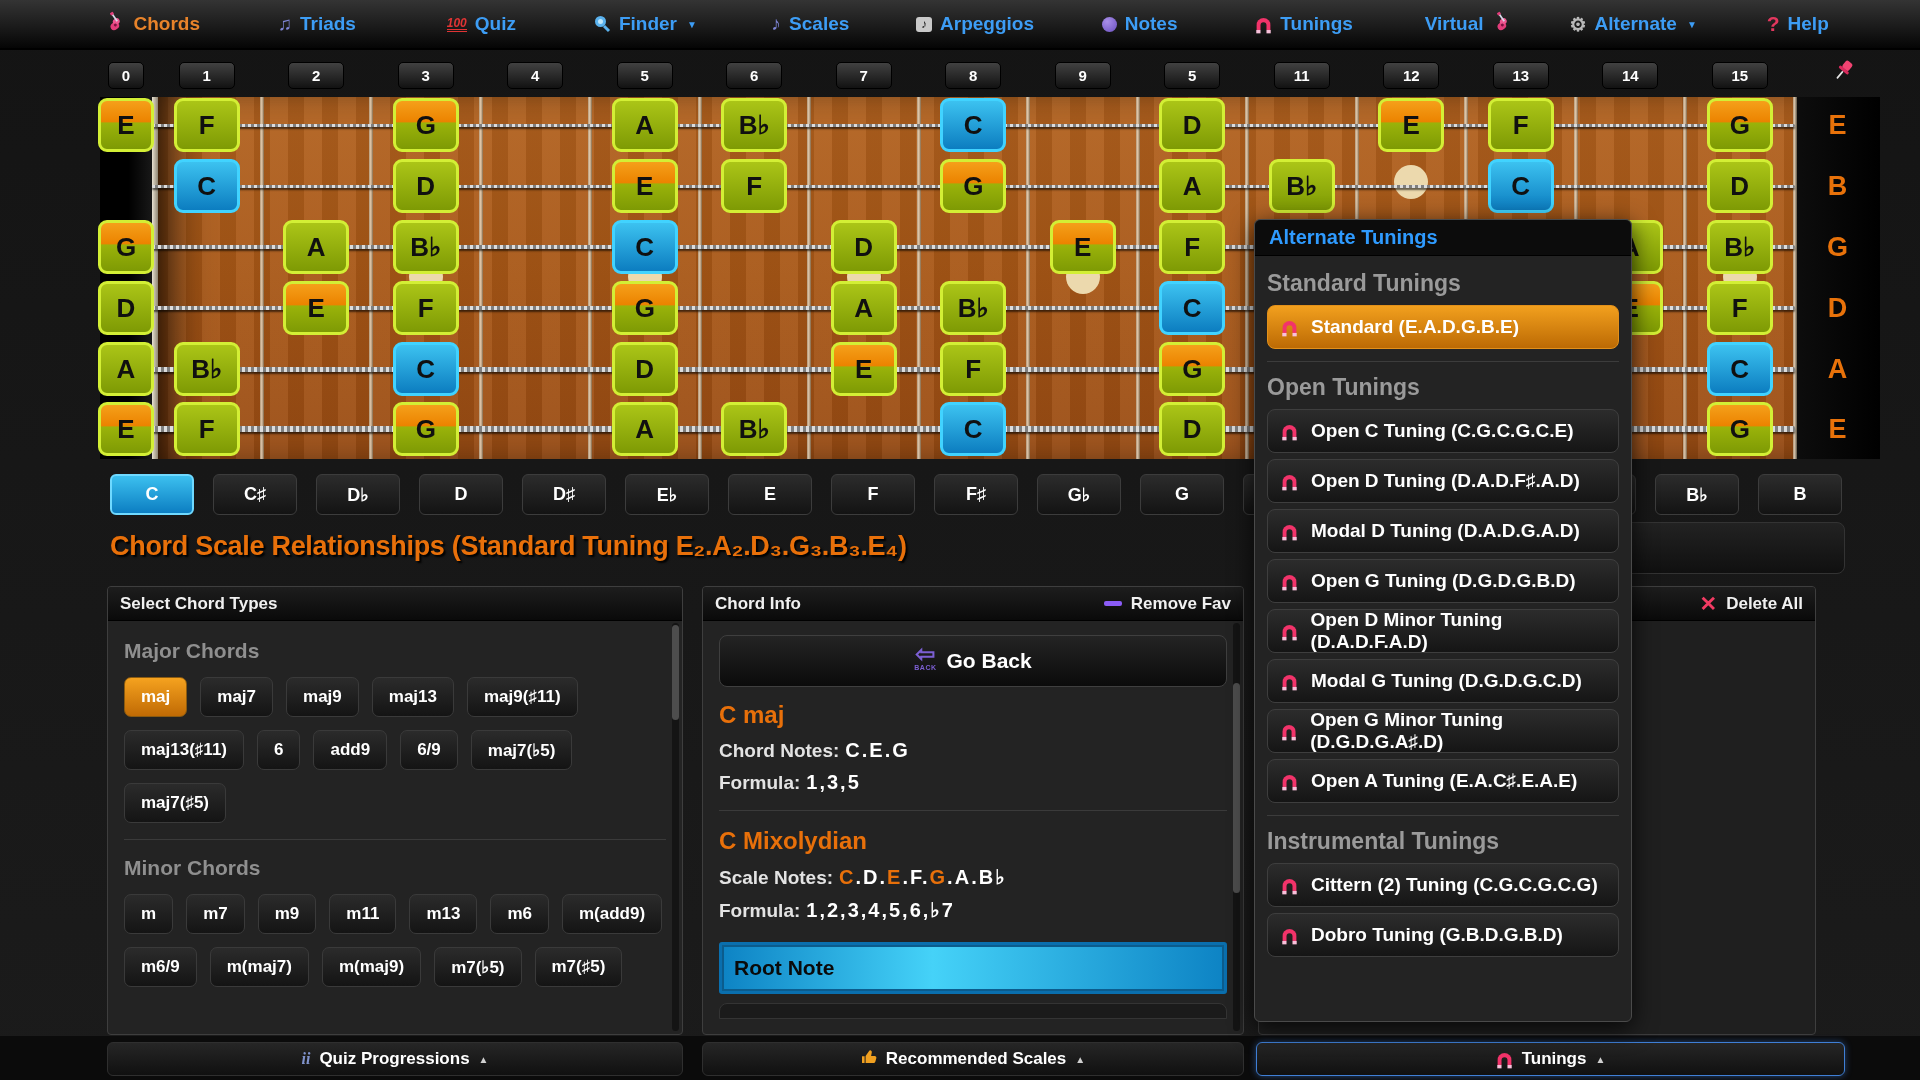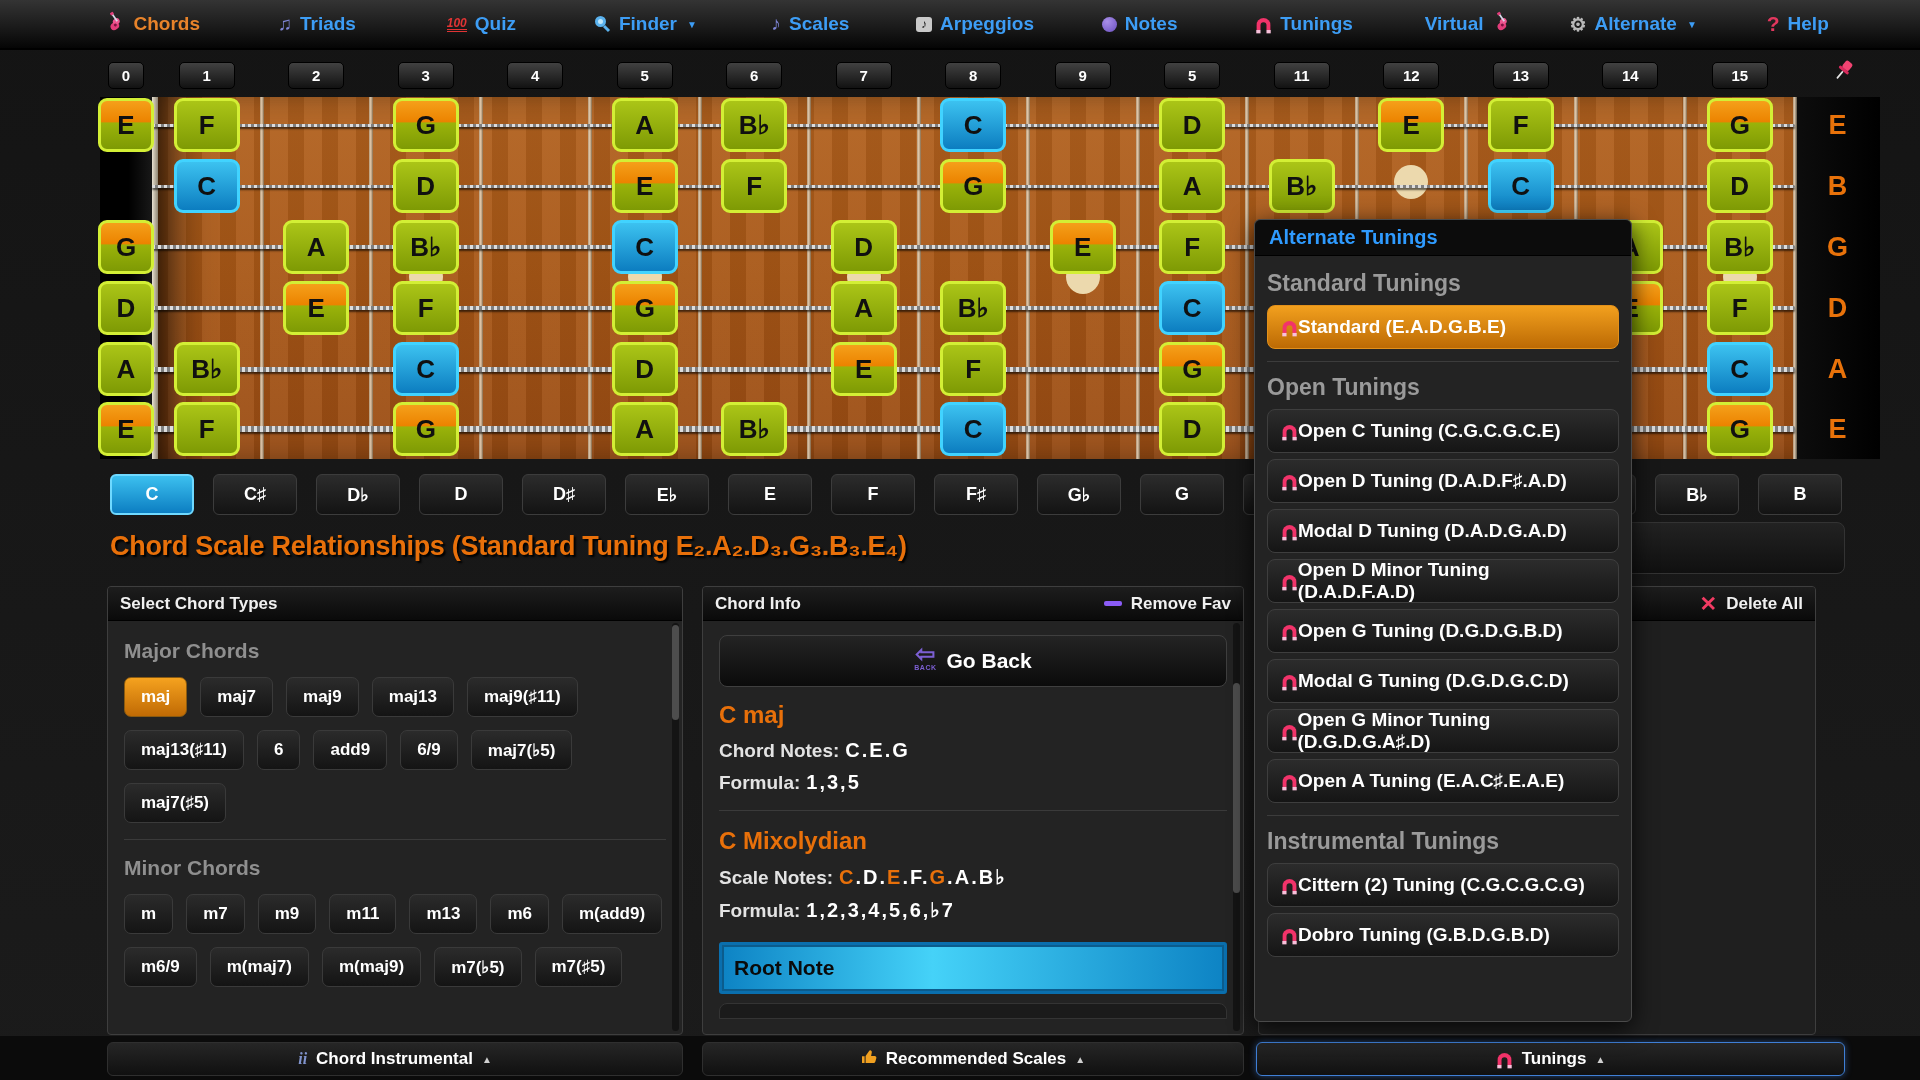--- a/index.html
+++ b/index.html
@@ -120,21 +120,21 @@
 
   
   #tunings-menu { position:absolute; left:1254px; top:219px; width:378px; height:803px; z-index:40;
     background:#232323; border:1px solid #4a4a4a; border-radius:6px; box-shadow:0 6px 24px rgba(0,0,0,.8); }
   #tunings-menu .menu-header { height:36px; background:#0c0c0c; border-radius:6px 6px 0 0; border-bottom:1px solid #000;
     display:flex; align-items:center; padding:0 14px; color:#2f9bff; font-size:20px; font-weight:bold; }
   .menu-body { padding:8px 12px; }
   .menu-section-title { color:#9a9a9a; font-size:23px; font-weight:bold; margin:6px 0 8px; }
   .menu-item { height:44px; margin-bottom:6px; border-radius:8px; cursor:pointer;
     background:linear-gradient(180deg,#2c2c2c,#151515); border:1px solid #3e3e3e;
-    display:flex; align-items:center; padding:0 13px; color:#fff; font-size:19px; font-weight:bold; }
+    display:flex; align-items:center; gap:13px; padding:0 13px; color:#fff; font-size:19px; font-weight:bold; }
   .menu-item.selected { background:linear-gradient(180deg,#f2a01e,#bc6a04); border-color:#e2901a; }
   .menu-divider { border:none; border-top:1px solid #3c3c3c; margin:12px 0; }
 
   
   #bottom-bar { position:absolute; left:0; top:1036px; width:1920px; height:44px; background:#0b0b0b; z-index:10; }
   .bbar-btn { position:absolute; top:6px; height:34px; border-radius:6px; cursor:pointer;
     background:linear-gradient(180deg,#262626,#101010); border:1px solid #2f2f2f;
     display:flex; align-items:center; justify-content:center; gap:9px; color:#fff; font-size:17px; font-weight:bold; }
   .bbar-btn.active { border:1px solid #3f7fd6; box-shadow:0 0 7px rgba(70,140,245,.45); }
   .caret-up { font-size:10px; color:#d0d0d0; }
@@ -477,25 +477,25 @@
         <div class="menu-item">
           <span class="magnet small"></span>
           <span>Open D Tuning (D.A.D.F♯.A.D)</span>
         </div>
         <div class="menu-item">
           <span class="magnet small"></span>
           <span>Modal D Tuning (D.A.D.G.A.D)</span>
         </div>
         <div class="menu-item">
           <span class="magnet small"></span>
+          <span>Open G Tuning (D.G.D.G.B.D)</span>
+        </div>
+        <div class="menu-item">
+          <span class="magnet small"></span>
           <span>Open D Minor Tuning (D.A.D.F.A.D)</span>
-        </div>
-        <div class="menu-item">
-          <span class="magnet small"></span>
-          <span>Open G Tuning (D.G.D.G.B.D)</span>
         </div>
         <div class="menu-item">
           <span class="magnet small"></span>
           <span>Modal G Tuning (D.G.D.G.C.D)</span>
         </div>
         <div class="menu-item">
           <span class="magnet small"></span>
           <span>Open G Minor Tuning (D.G.D.G.A♯.D)</span>
         </div>
         <div class="menu-item">
@@ -511,21 +511,21 @@
         <div class="menu-item">
           <span class="magnet small"></span>
           <span>Dobro Tuning (G.B.D.G.B.D)</span>
         </div>
       </div>
   </div>
 
   <div id="bottom-bar">
       <div class="bbar-btn" style="left: 107px; width: 576px;">
         <span class="roman-ii">ii</span>
-        <span>Chord Instrumental</span>
+        <span>Quiz Progressions</span>
         <span class="caret-up">▲</span>
       </div>
       <div class="bbar-btn" style="left: 702px; width: 542px;">
         <span><svg width="16" height="16" viewBox="0 0 16 16">
             <path d="M4.6 7 L4.6 14 L12.6 14 C13.6 14 14.2 13.4 14.4 12.5 L15.3 9.2 C15.6 8 14.9 7 13.7 7 L10.1 7 L10.8 3.4 C11 2.3 10.2 1.3 9.2 1.3 C8.7 1.3 8.3 1.6 8.1 2 L4.6 7 Z M1 7.2 H3.6 V14 H1 Z" fill="#f0a020"></path>
           </svg></span>
         <span>Recommended Scales</span>
         <span class="caret-up">▲</span>
       </div>
       <div class="bbar-btn active" style="left: 1256px; width: 589px;">

